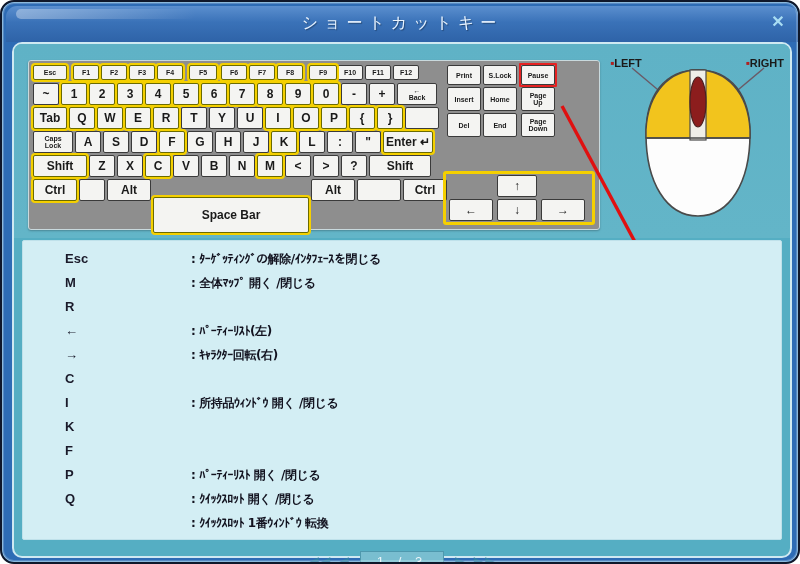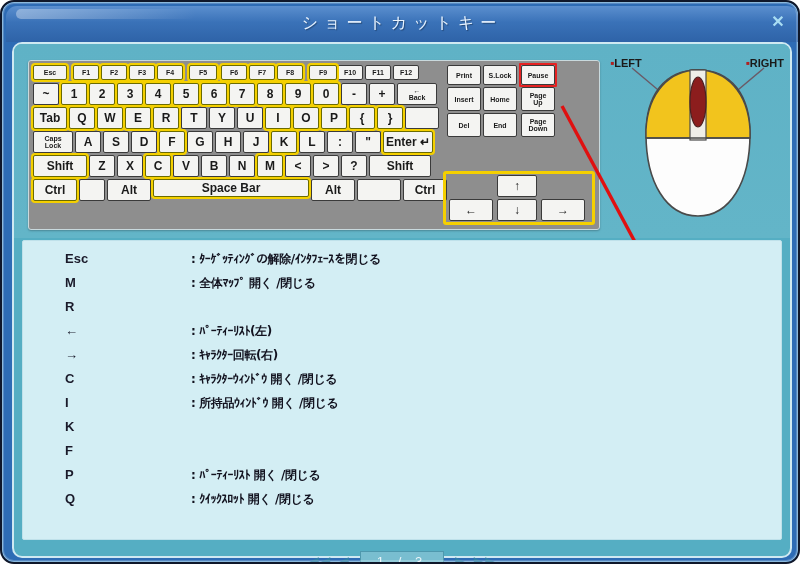--- a/index.html
+++ b/index.html
@@ -234,21 +234,21 @@
             <div class="key hl big" style="left: 228px; top: 94px; width: 26px; height: 22px;">M</div>
             <div class="key big" style="left: 256px; top: 94px; width: 26px; height: 22px;">&lt;</div>
             <div class="key big" style="left: 284px; top: 94px; width: 26px; height: 22px;">&gt;</div>
             <div class="key big" style="left: 312px; top: 94px; width: 26px; height: 22px;">?</div>
             <div class="key small" style="left: 340px; top: 94px; width: 62px; height: 22px;">Shift</div>
           </div>
         <div id="kb-ctrl-row" class="krow">
             <div class="key hl small" style="left: 4px; top: 118px; width: 44px; height: 22px;">Ctrl</div>
             <div class="key small" style="left: 50px; top: 118px; width: 26px; height: 22px;"></div>
             <div class="key small" style="left: 78px; top: 118px; width: 44px; height: 22px;">Alt</div>
-            <div class="key hl small" style="left: 124px; top: 118px; width: 156px; height: 18px;">Space Bar</div>
+            <div class="key hl small" style="left: 124px; top: 136px; width: 156px; height: 36px;">Space Bar</div>
             <div class="key small" style="left: 282px; top: 118px; width: 44px; height: 22px;">Alt</div>
             <div class="key small" style="left: 328px; top: 118px; width: 44px; height: 22px;"></div>
             <div class="key small" style="left: 374px; top: 118px; width: 44px; height: 22px;">Ctrl</div>
           </div>
         <div id="kb-nav-cluster" class="krow">
             <div class="key tiny" style="left: 418px; top: 4px; width: 34px; height: 20px;">Print</div>
             <div class="key tiny" style="left: 454px; top: 4px; width: 34px; height: 20px;">S.Lock</div>
             <div class="key tiny" style="left: 492px; top: 4px; width: 34px; height: 20px;">Pause</div>
             <div class="redbox" style="left: 490px; top: 2px; width: 38px; height: 24px;"></div>
             <div class="key tiny" style="left: 418px; top: 26px; width: 34px; height: 24px;">Insert</div>
@@ -323,41 +323,41 @@
         <div class="row" style="top: 82px;">
           <div class="k">←</div>
           <div class="d">: ﾊﾟｰﾃｨｰﾘｽﾄ(左)</div>
         </div>
         <div class="row" style="top: 106px;">
           <div class="k">→</div>
           <div class="d">: ｷｬﾗｸﾀｰ回転(右)</div>
         </div>
         <div class="row" style="top: 130px;">
           <div class="k">C</div>
-          <div class="d">: ｷｬﾗｸﾀｰｳｨﾝﾄﾞｳ 開く /閉じる</div>
         </div>
         <div class="row" style="top: 154px;">
           <div class="k">I</div>
           <div class="d">: 所持品ｳｨﾝﾄﾞｳ 開く /閉じる</div>
         </div>
         <div class="row" style="top: 178px;">
           <div class="k">K</div>
         </div>
         <div class="row" style="top: 202px;">
           <div class="k">F</div>
         </div>
         <div class="row" style="top: 226px;">
           <div class="k">P</div>
           <div class="d">: ﾊﾟｰﾃｨｰﾘｽﾄ 開く /閉じる</div>
         </div>
         <div class="row" style="top: 250px;">
           <div class="k">Q</div>
           <div class="d">: ｸｲｯｸｽﾛｯﾄ 開く /閉じる</div>
         </div>
         <div class="row" style="top: 274px;">
+          <div class="d">: ｸｲｯｸｽﾛｯﾄ 1番ｳｨﾝﾄﾞｳ 転換</div>
         </div>
       </div>
 
     <div id="pager">
       <span class="pbtn">◀◀</span>
       <span class="pbtn">◀</span>
       <span id="pagebox">
         <span>1</span>
         <span>/</span>
         <span>3</span>

